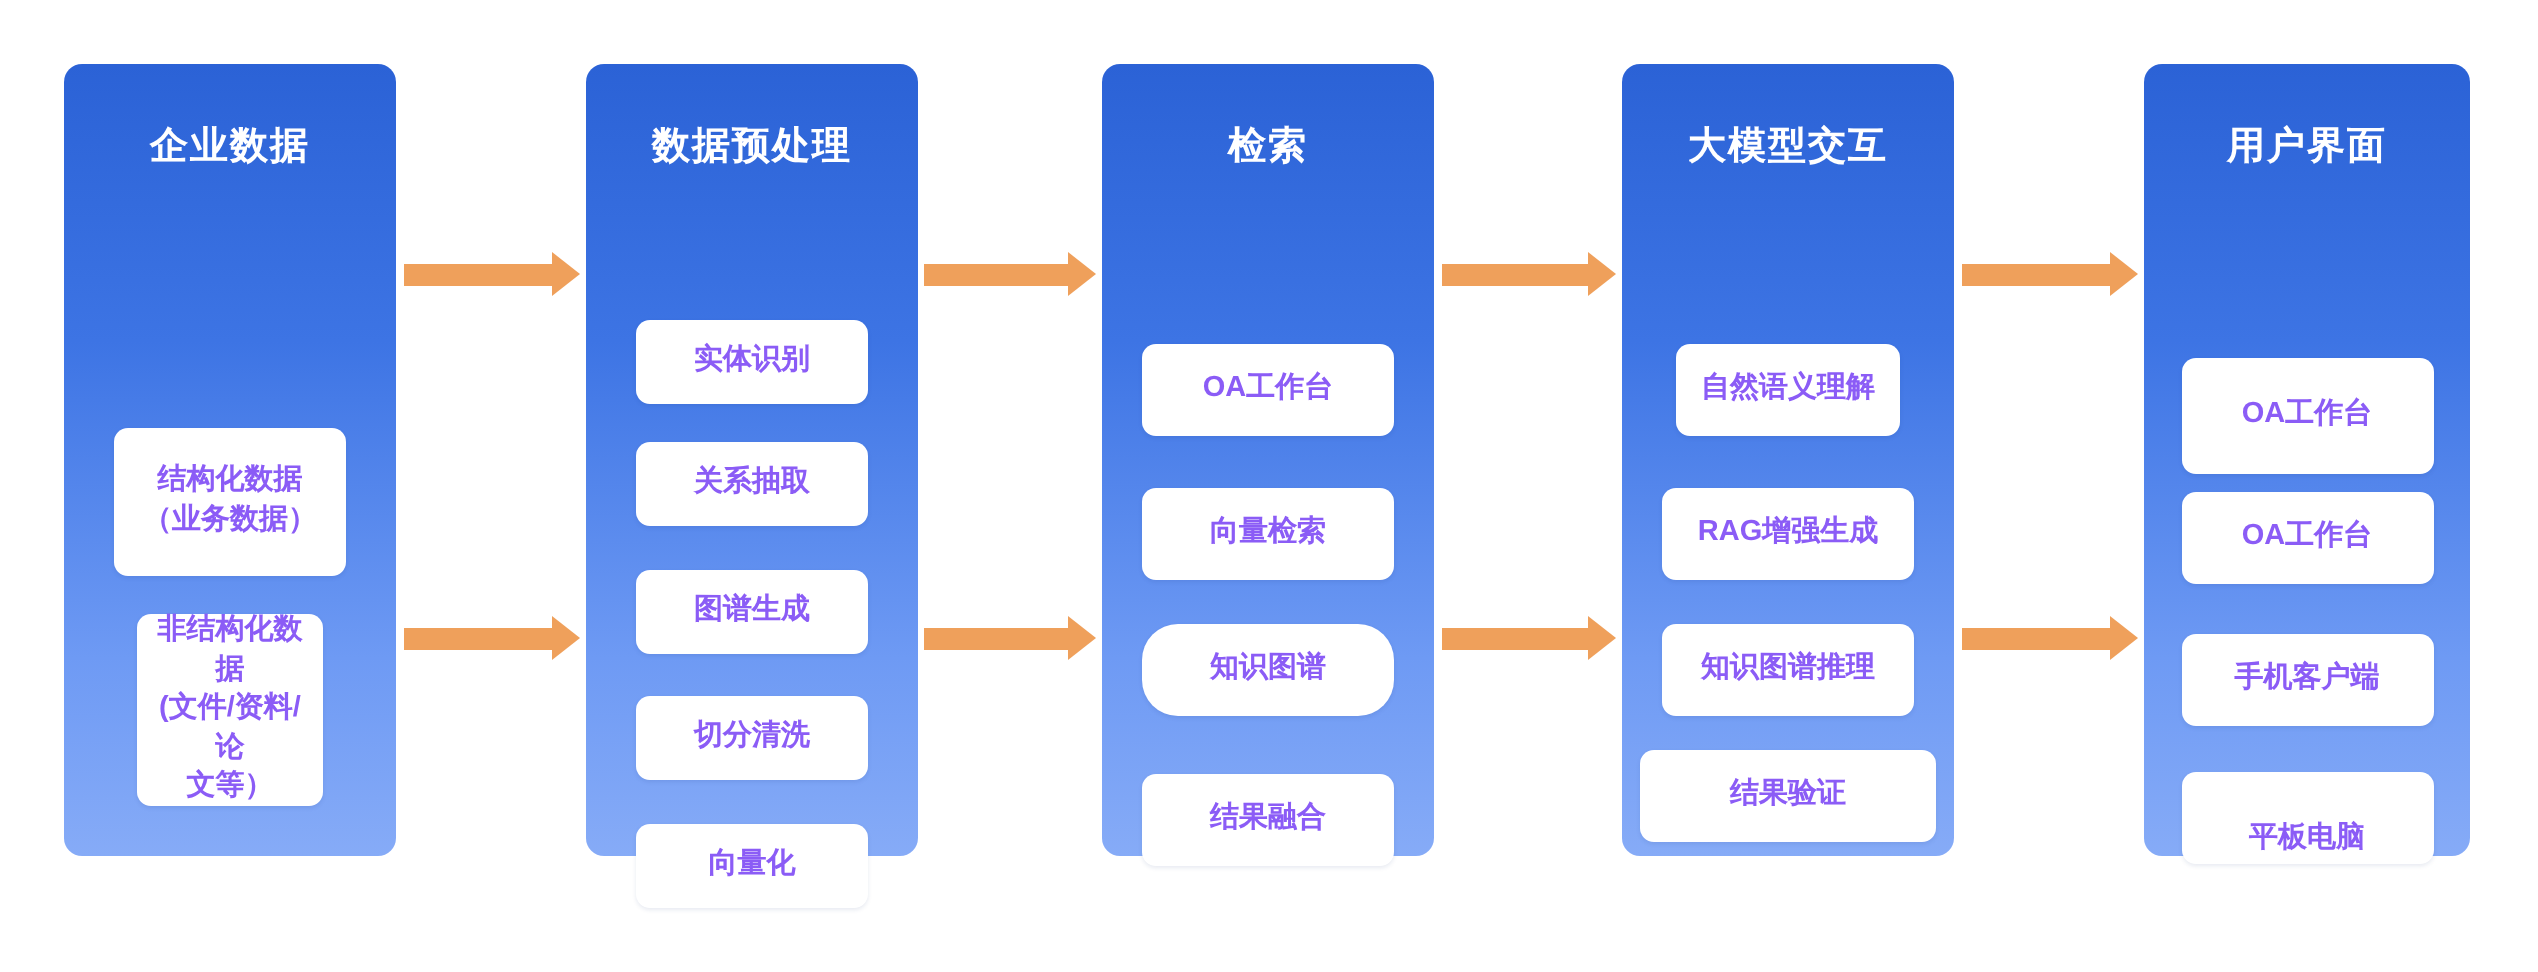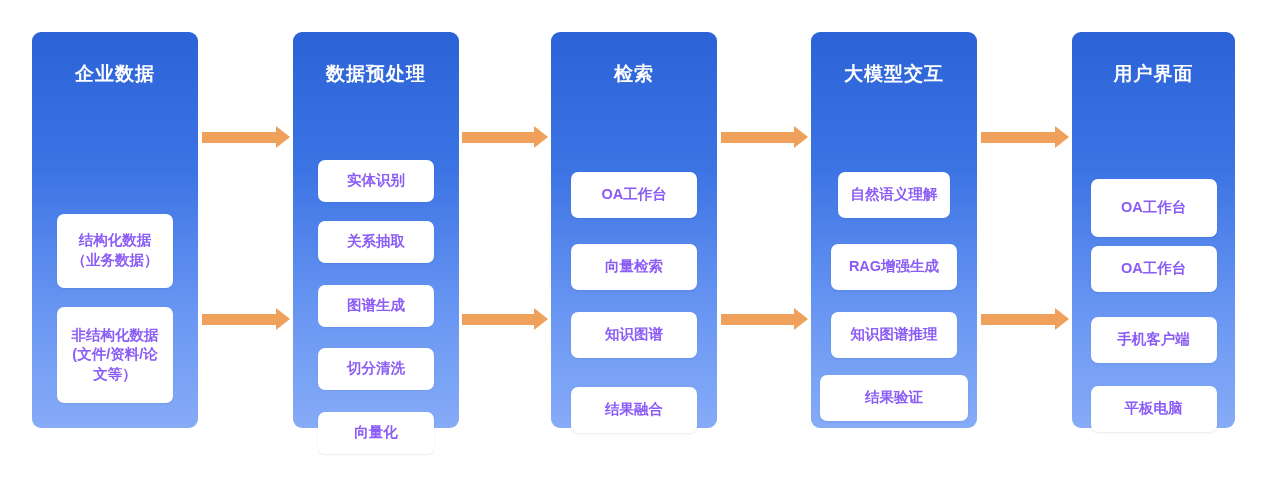--- a/index.html
+++ b/index.html
@@ -104,21 +104,21 @@
 <body>
 
 <div id="canvas">
     <div class="stage" style="left: 32px; width: 166px;">
       <div class="stage-title">企业数据</div>
       <div class="cards">
         <div class="card" style="width: 116px; height: 74px; top: 100px; margin-top: 31px;">
           <span class="card-text">结构化数据
 （业务数据）</span>
         </div>
-        <div class="card" style="width: 116px; height: 96px; top: 224px;">
+        <div class="card" style="width: 93px; height: 96px; top: 224px;">
           <span class="card-text">非结构化数据
 (文件/资料/论
 文等）</span>
         </div>
       </div>
     </div>
     <div class="stage" style="left: 293px; width: 166px;">
       <div class="stage-title">数据预处理</div>
       <div class="cards">
         <div class="card" style="width: 116px; height: 42px; top: 77px;">
@@ -140,21 +140,21 @@
     </div>
     <div class="stage" style="left: 551px; width: 166px;">
       <div class="stage-title">检索</div>
       <div class="cards">
         <div class="card" style="width: 126px; height: 46px; top: 89px;">
           <span class="card-text">OA工作台</span>
         </div>
         <div class="card" style="width: 126px; height: 46px; top: 161px; align-items: center;">
           <span class="card-text">向量检索</span>
         </div>
-        <div class="card" style="width: 126px; height: 46px; top: 229px;">
+        <div class="card" style="width: 126px; height: 46px; top: 229px; border-radius: 18px;">
           <span class="card-text">知识图谱</span>
         </div>
         <div class="card" style="width: 126px; height: 46px; top: 304px;">
           <span class="card-text">结果融合</span>
         </div>
       </div>
     </div>
     <div class="stage" style="left: 811px; width: 166px;">
       <div class="stage-title">大模型交互</div>
       <div class="cards">
@@ -177,21 +177,21 @@
       <div class="cards">
         <div class="card" style="width: 126px; height: 58px; top: 96px;">
           <span class="card-text">OA工作台</span>
         </div>
         <div class="card" style="width: 126px; height: 46px; top: 163px;">
           <span class="card-text">OA工作台</span>
         </div>
         <div class="card" style="width: 126px; height: 46px; top: 234px;">
           <span class="card-text">手机客户端</span>
         </div>
-        <div class="card" style="width: 126px; height: 46px; top: 303px;">
+        <div class="card" style="width: 126px; height: 46px; top: 303px; align-items: flex-end;">
           <span class="card-text">平板电脑</span>
         </div>
       </div>
     </div>
     <div class="arrow" style="left: 202px; top: 130px; width: 88px;">
       <div class="shaft"></div>
       <div class="head"></div>
     </div>
     <div class="arrow" style="left: 202px; top: 312px; width: 88px;">
       <div class="shaft"></div>

